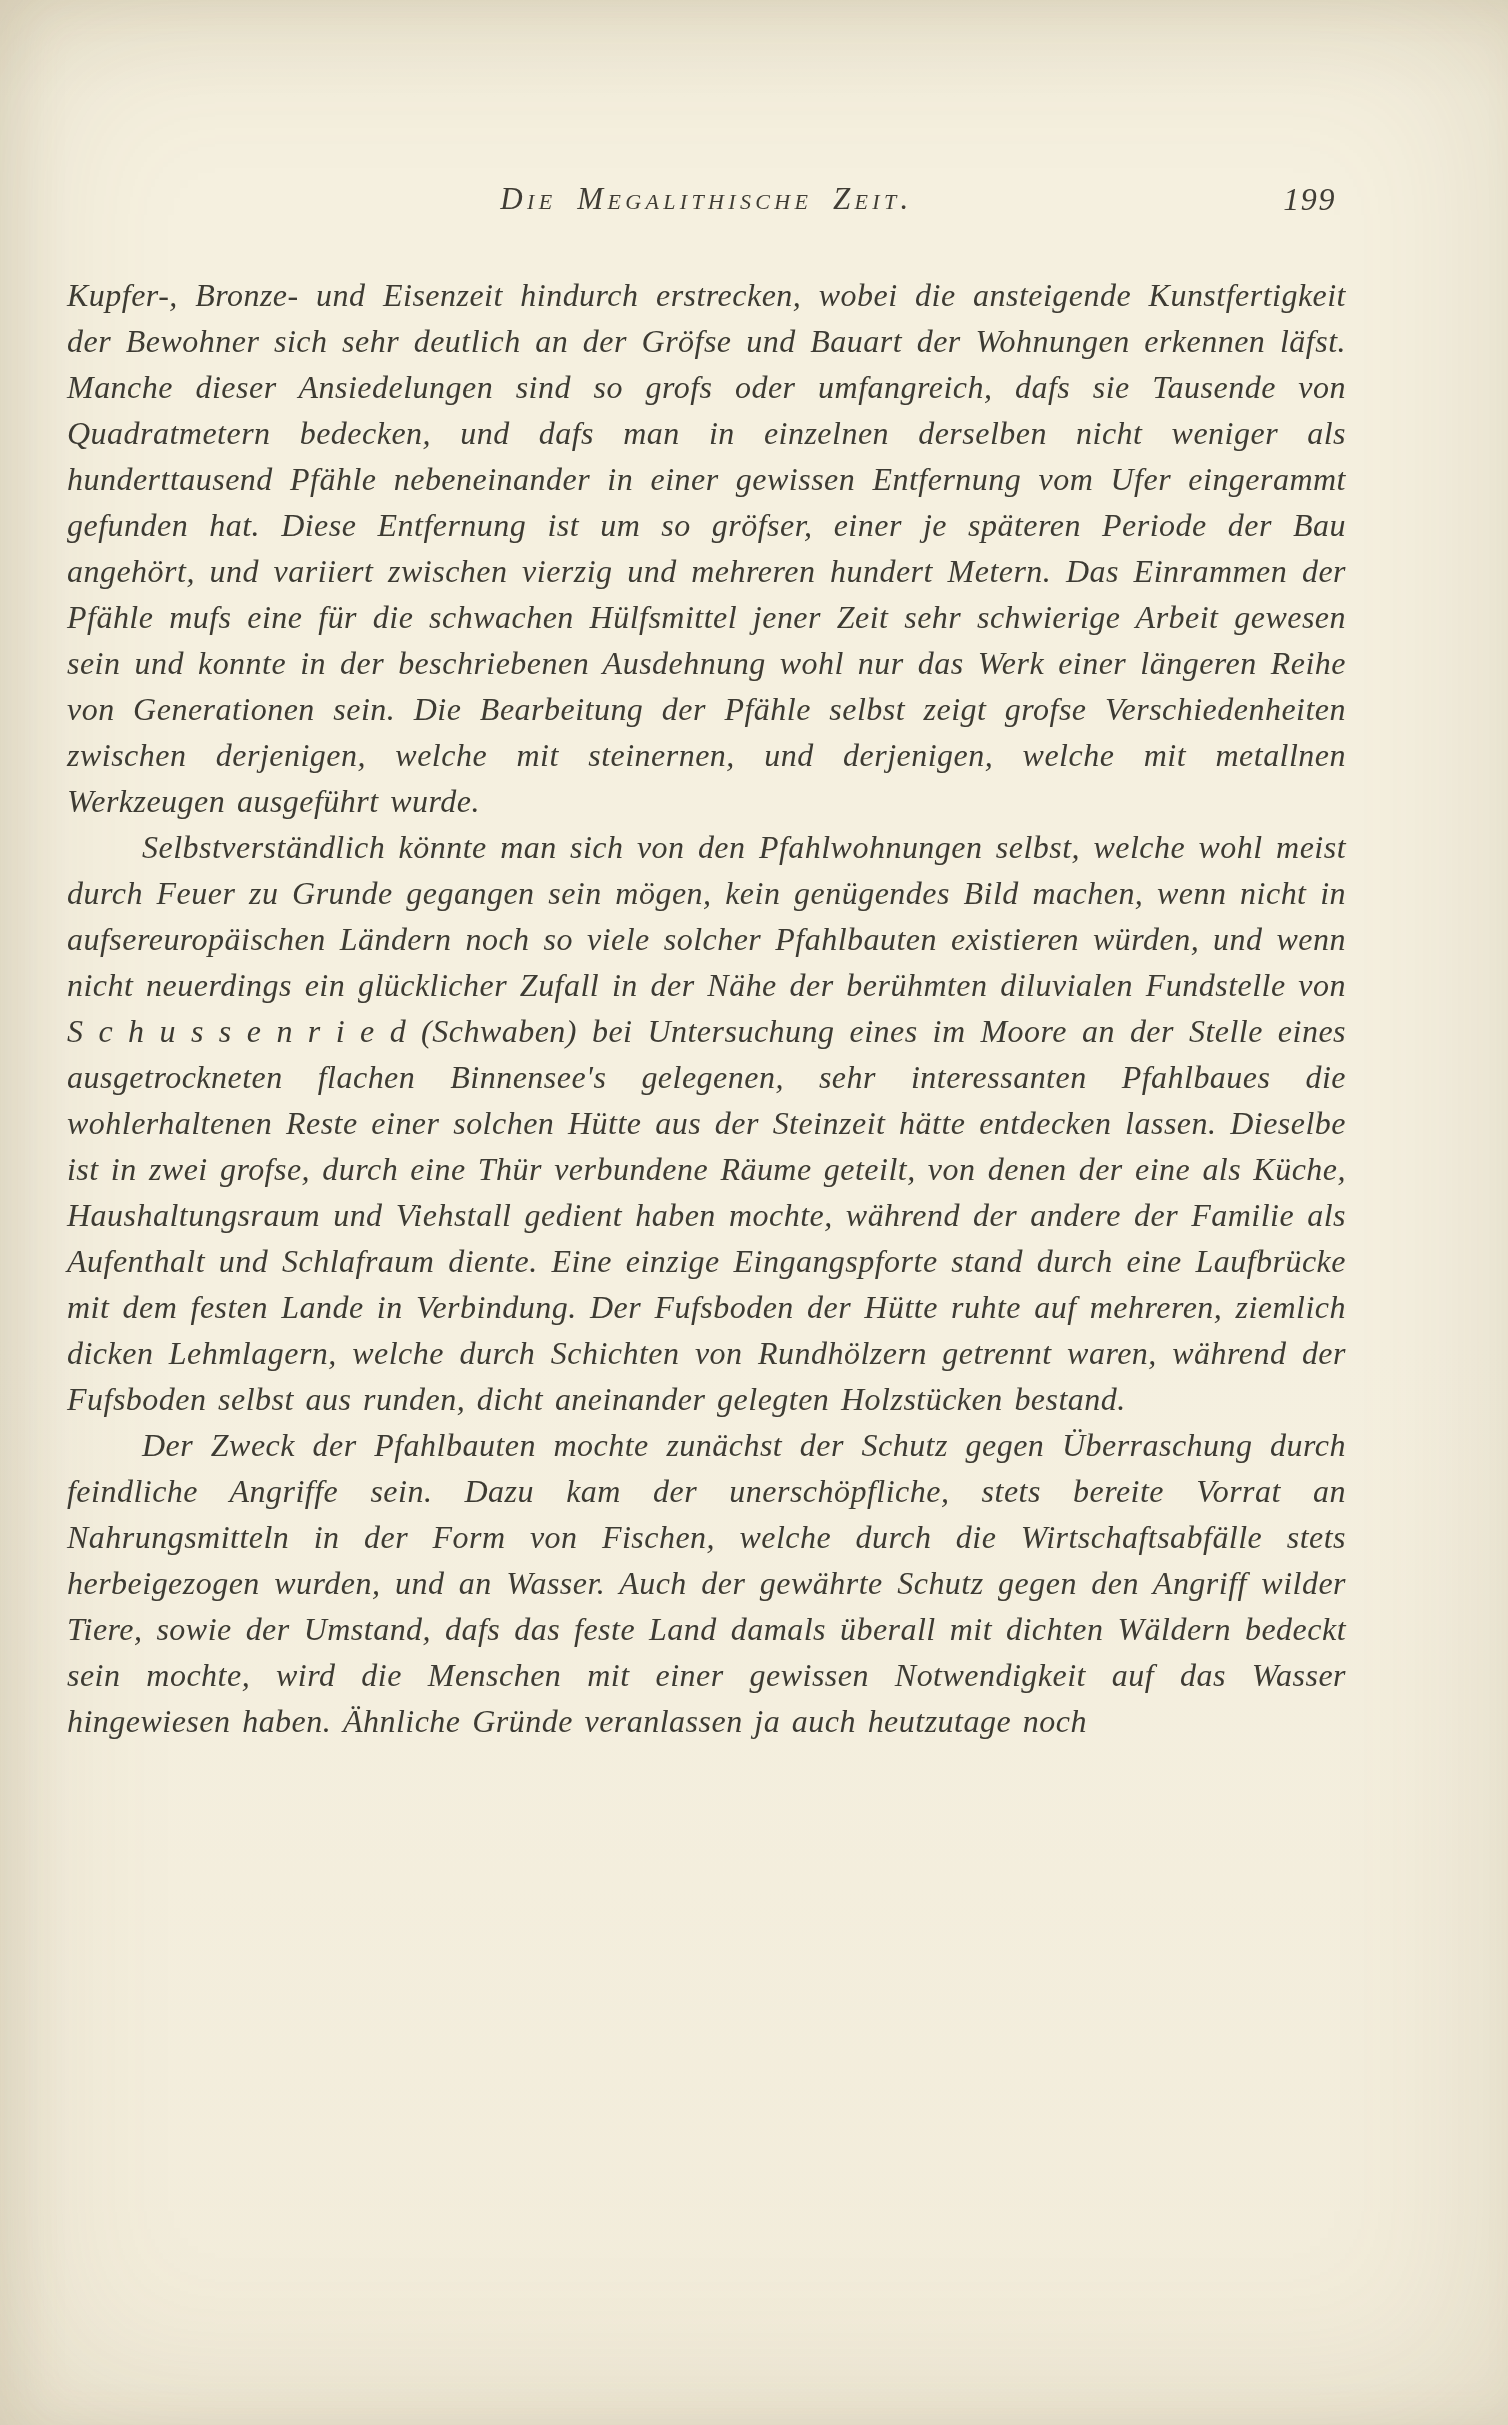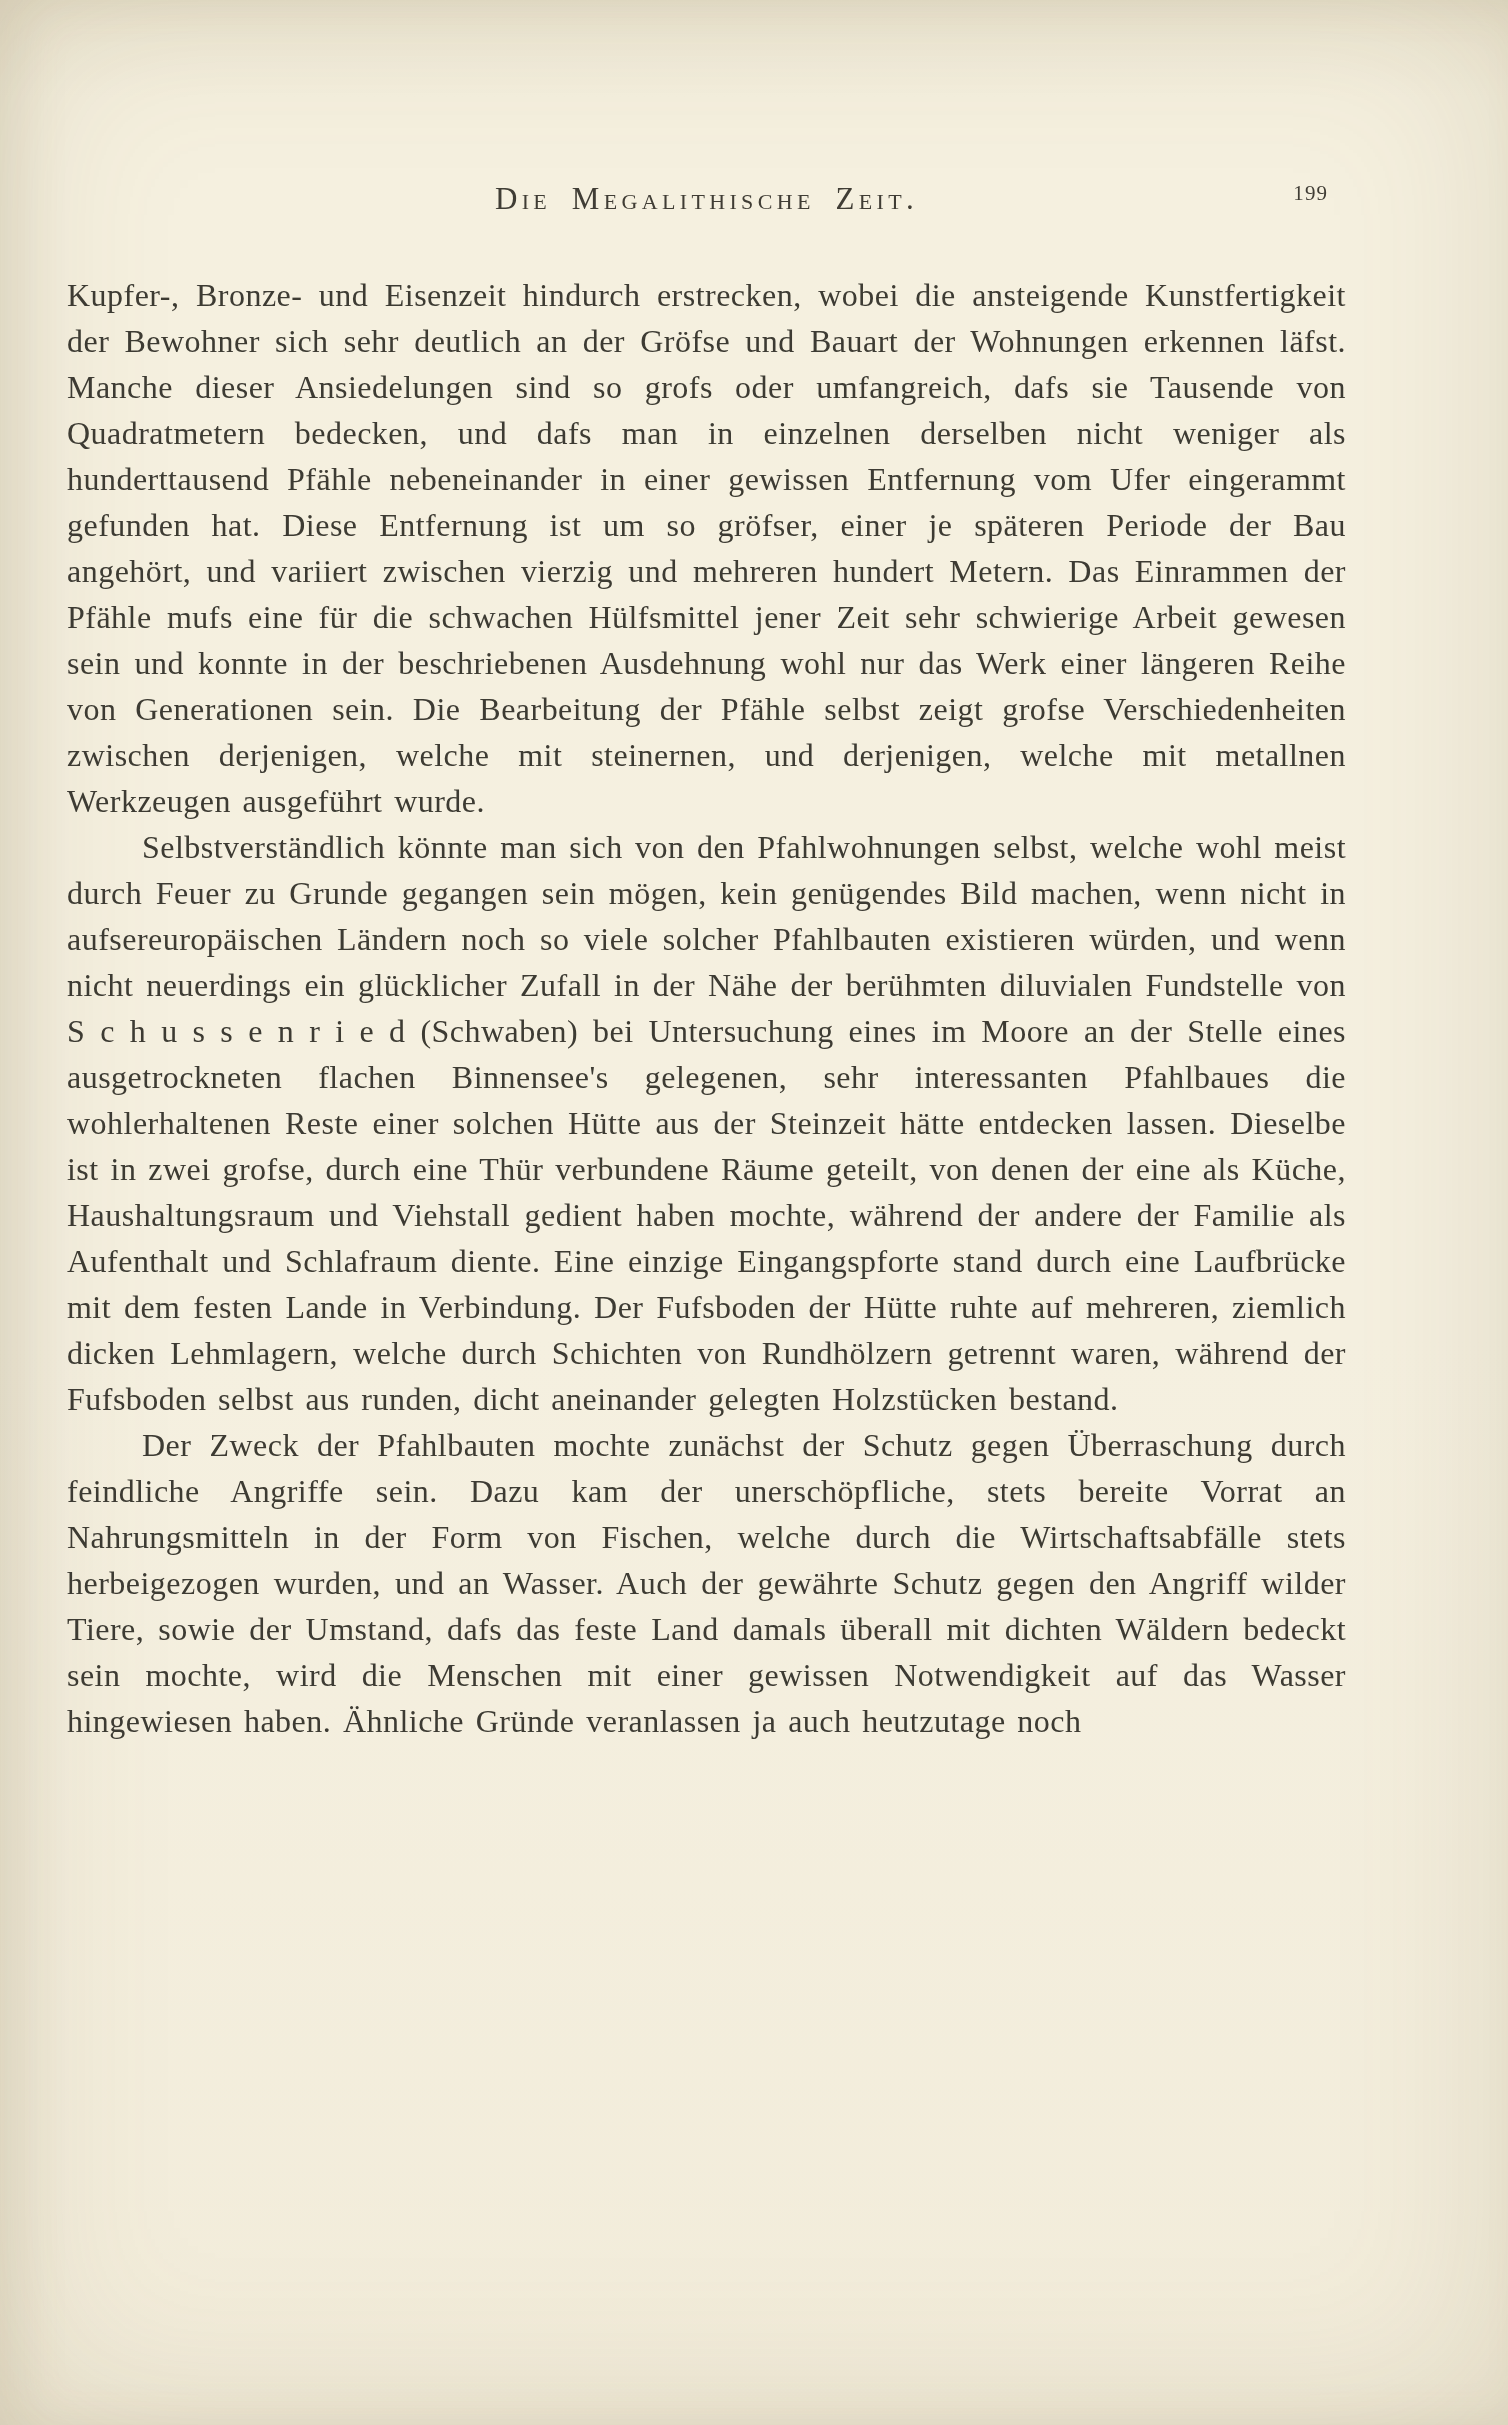--- a/index.html
+++ b/index.html
@@ -17,42 +17,43 @@
                   inset 23px 0 49px rgba(116, 98, 58, 0.10);
       overflow: hidden;
       box-sizing: border-box;
       font-family: "Liberation Serif", "DejaVu Serif", serif;
       color: #3c3a33;
     }
     .content {
       position: relative;
       box-sizing: border-box;
       padding: 181px 162px 0 67px;
+      font-style: italic;
     }
     .running-header {
       position: relative;
       height: 49px;
       margin-bottom: 42px;
     }
     .running-title {
       position: absolute;
       left: 0;
       right: 0;
       text-align: center;
       font-variant: small-caps;
       letter-spacing: 0.14em;
       word-spacing: 0.28em;
       font-size: 31px;
       color: #403d35;
     }
     .page-number {
       position: absolute;
-      right: 18px;
+      right: 10px;
       top: 0;
-      font-size: 21px;
+      font-size: 32px;
       letter-spacing: 0.05em;
       color: #403d35;
     }
     .text-block {
       font-size: 32px;
       line-height: 46px;
       text-align: justify;
       letter-spacing: 0.015em;
       word-spacing: 0.10em;
       color: #3d3b33;

